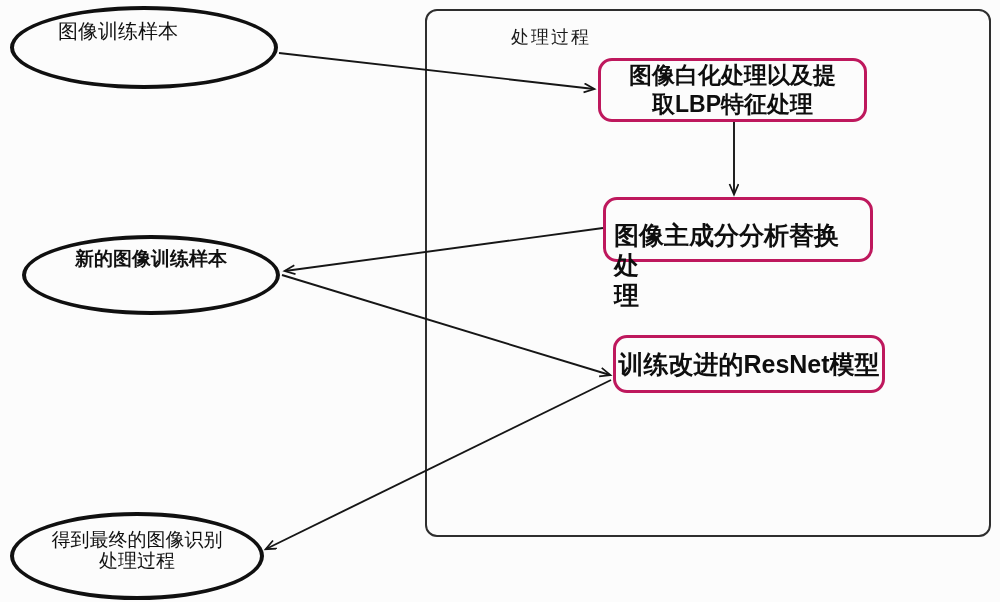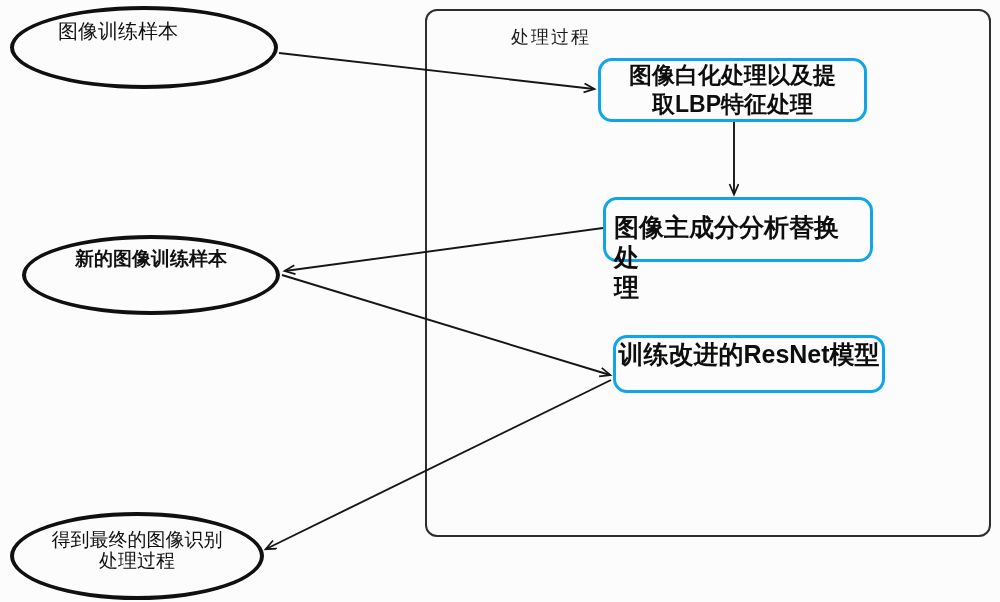--- a/index.html
+++ b/index.html
@@ -19,21 +19,21 @@
   
   .node-ellipse {
     position: absolute;
     border: 4px solid #101010;
     border-radius: 50%;
     background: #fcfcfc;
     box-sizing: border-box;
   }
   .node-box {
     position: absolute;
-    border: 3px solid #0ea5e9;
+    border: 3px solid #be185d;
     border-radius: 14px;
     background: #fcfcfc;
     box-sizing: border-box;
   }
   .container-group {
     position: absolute;
     left: 425px;
     top: 9px;
     width: 566px;
     height: 528px;
@@ -69,24 +69,24 @@
 
   #ellipse-new        { left: 22px;  top: 235px; width: 258px; height: 80px; }
   #ellipse-new .ellipse-text { left: 0; right: 0; top: 9px; text-align: center; font-size: 19px; font-weight: 600; }
 
   #ellipse-final      { left: 10px;  top: 512px; width: 254px; height: 88px; }
   #ellipse-final .ellipse-text { left: 0; right: 0; top: 13px; text-align: center; font-size: 19px; font-weight: 400; white-space: normal; }
 
   #box-whitening      { left: 598px; top: 58px;  width: 269px; height: 64px;
                         display: flex; align-items: center; justify-content: center; text-align: center; }
   #box-pca            { left: 603px; top: 197px; width: 270px; height: 65px;
-                        padding: 12px 8px; text-align: left; }
+                        padding: 20px 8px; text-align: left; }
   #box-pca .box-text  { font-size: 25px; line-height: 30px; }
   #box-resnet         { left: 613px; top: 335px; width: 272px; height: 58px;
-                        padding-top: 2px; text-align: center; }
+                        padding-top: 12px; text-align: center; }
   #box-resnet .box-text { font-size: 25px; }
 
   .watermark {
     position: absolute;
     left: 818px;
     top: 558px;
     font-size: 31px;
     font-weight: bold;
     font-style: italic;
     letter-spacing: 3px;

